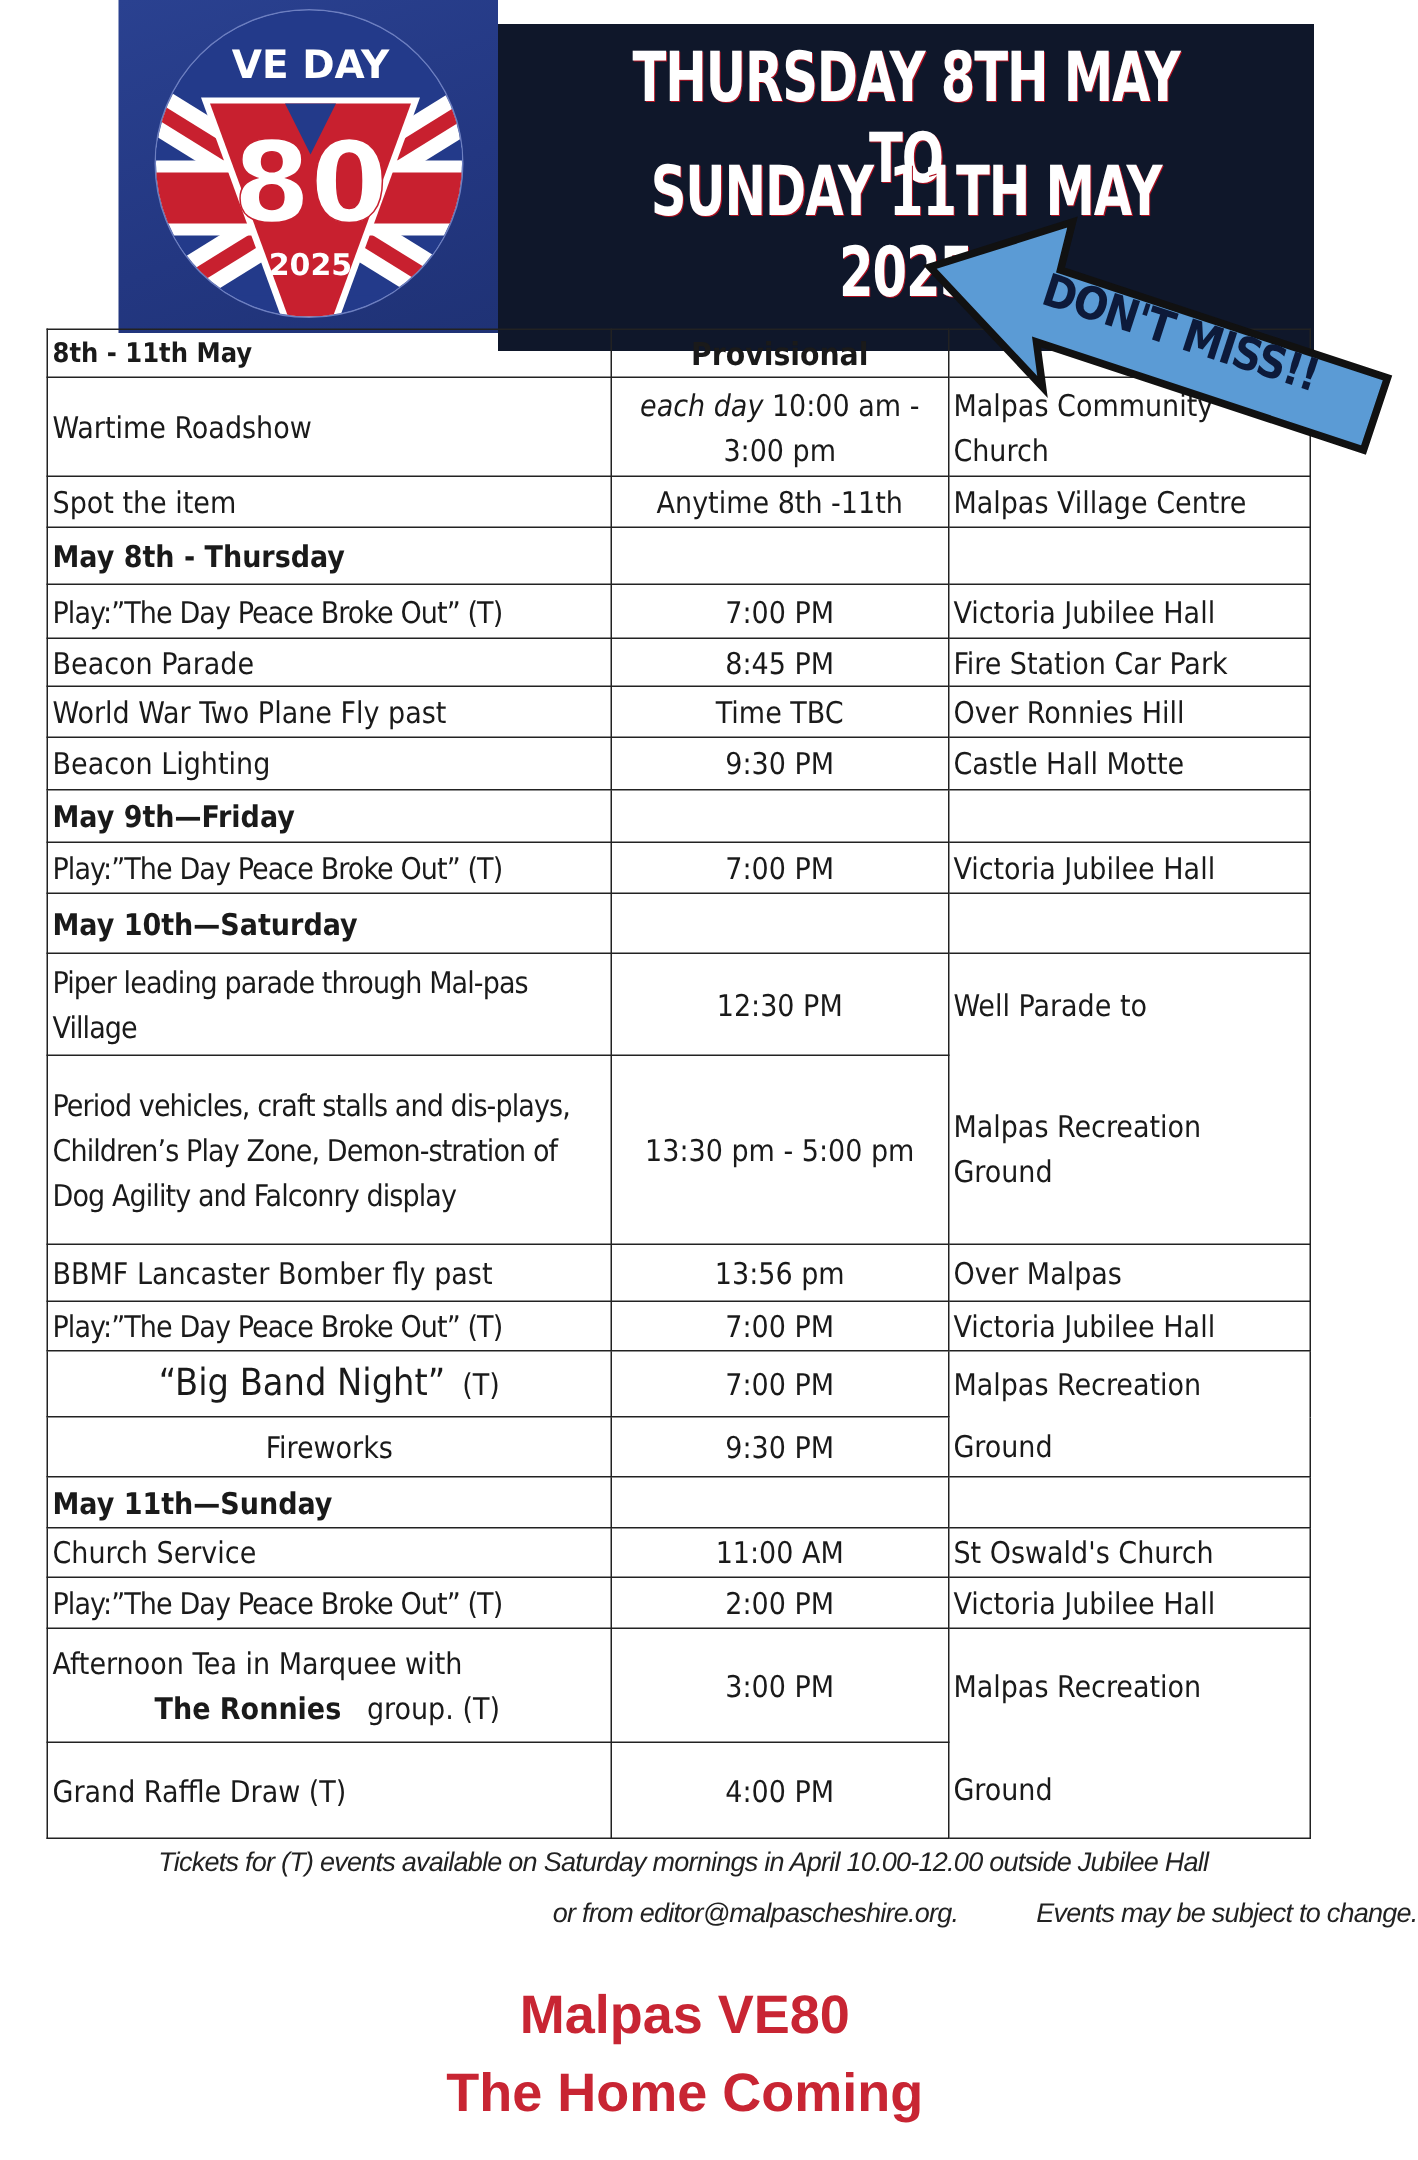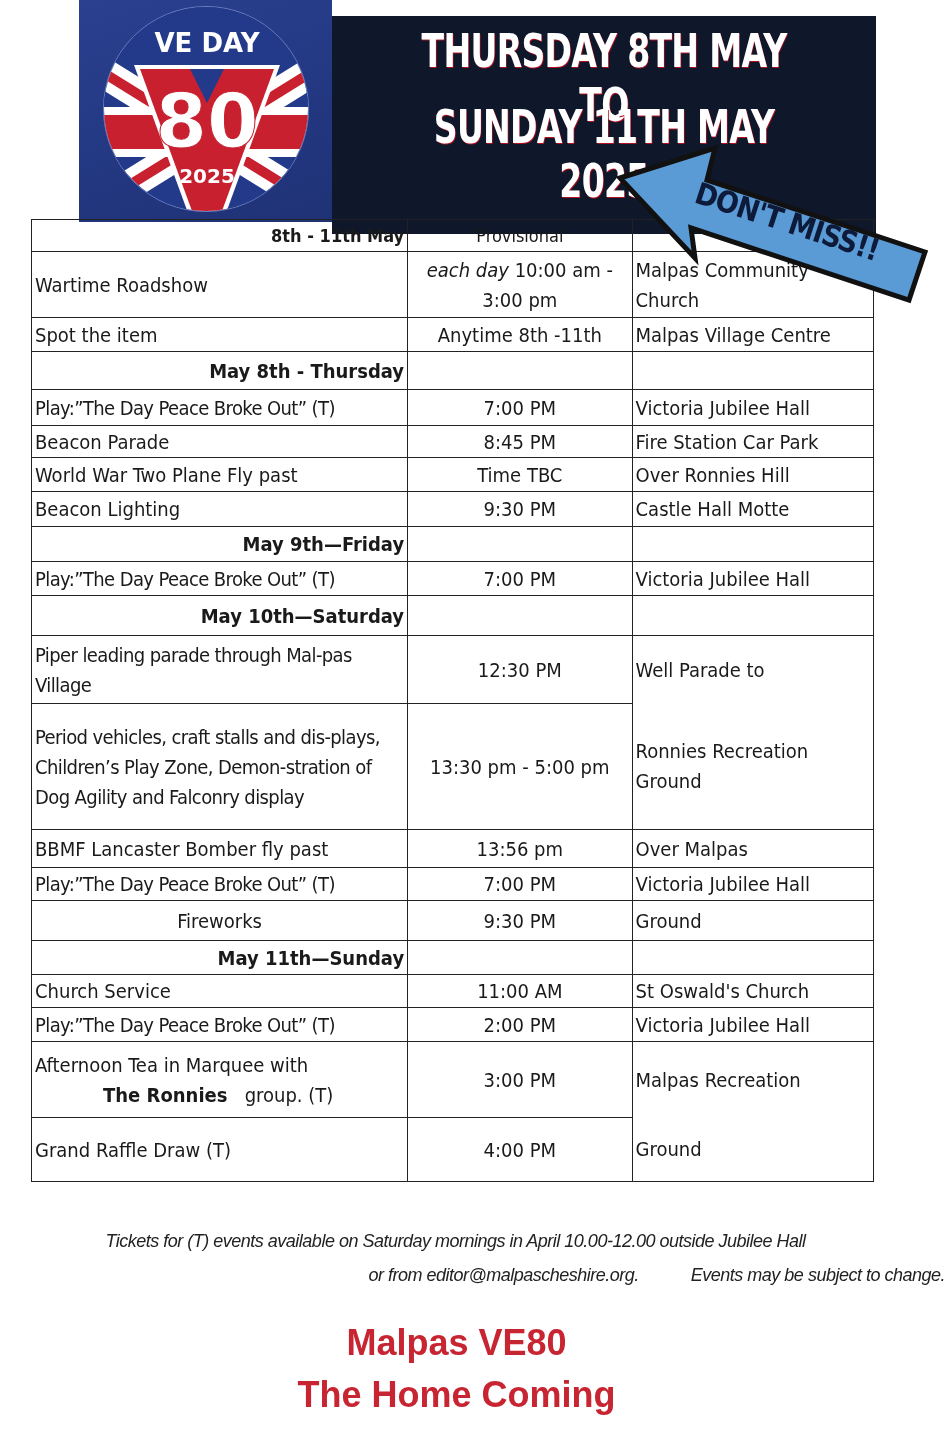--- a/index.html
+++ b/index.html
@@ -26,22 +26,22 @@
 
   
   .sched { position: absolute; left: 31px; top: 219px; width: 843px; border-collapse: collapse;
            font-family: "DejaVu Sans Condensed", "DejaVu Sans", sans-serif; font-size: 20px; }
   .sched td { border: 1.5px solid #222; padding: 0 3px; vertical-align: middle; line-height: 30px; }
   .sched td.c1 { width: 370px; }
   .sched td.c2 { width: 218px; text-align: center; }
   .sched td.c3 { width: 235px; }
   .sched td.c3.no-bottom { border-bottom: none; }
   .sched td.c3.no-top { border-top: none; }
-  .day-head { font-weight: bold; text-align: right; }
-  .hdr-prov { font-weight: normal; font-size: 18px; text-align: center; }
+  .day-head { font-weight: bold; text-align: left; }
+  .hdr-prov { font-weight: bold; font-size: 21px; text-align: center; }
   .center { text-align: center; }
   .big { font-size: 25px; }
   .italic { font-style: italic; }
   .bold { font-weight: bold; }
   .cond { letter-spacing: -0.6px; }
 
   .foot1, .foot2 { position: absolute; width: 945px; text-align: center; font-style: italic;
                    font-size: 18px; letter-spacing: -0.5px; color: #222; }
   .foot1 { top: 1231px; left: -17px; }
   .foot2 { top: 1265px; left: 0; text-align: right; }
@@ -142,31 +142,36 @@
     <td class="c3"></td>
   </tr>
   <tr style="height:68px">
     <td class="c1 cond">Piper leading parade through Mal-pas Village</td>
     <td class="c2">12:30 PM</td>
     <td class="c3 no-bottom">Well Parade to</td>
   </tr>
   <tr style="height:126px">
     <td class="c1 cond">Period vehicles, craft stalls and dis-plays, Children’s Play Zone, Demon-stration of Dog Agility and Falconry display</td>
     <td class="c2">13:30 pm - 5:00 pm</td>
-    <td class="c3 no-top">Ronnies Recreation Ground</td>
+    <td class="c3 no-top">Malpas Recreation Ground</td>
   </tr>
   <tr style="height:38px">
     <td class="c1">BBMF Lancaster Bomber fly past</td>
     <td class="c2">13:56 pm</td>
     <td class="c3">Over Malpas</td>
   </tr>
   <tr style="height:33px">
     <td class="c1 cond">Play:”The Day Peace Broke Out” (T)</td>
     <td class="c2">7:00 PM</td>
     <td class="c3">Victoria Jubilee Hall</td>
+  </tr>
+  <tr style="height:44px">
+    <td class="c1 center"><span class="big">“Big Band Night”</span>&nbsp; <span>(T)</span></td>
+    <td class="c2">7:00 PM</td>
+    <td class="c3 no-bottom">Malpas Recreation</td>
   </tr>
   <tr style="height:40px">
     <td class="c1 center">Fireworks</td>
     <td class="c2">9:30 PM</td>
     <td class="c3 no-top">Ground</td>
   </tr>
   <tr style="height:34px">
     <td class="c1 day-head">May 11th—Sunday</td>
     <td class="c2"></td>
     <td class="c3"></td>

